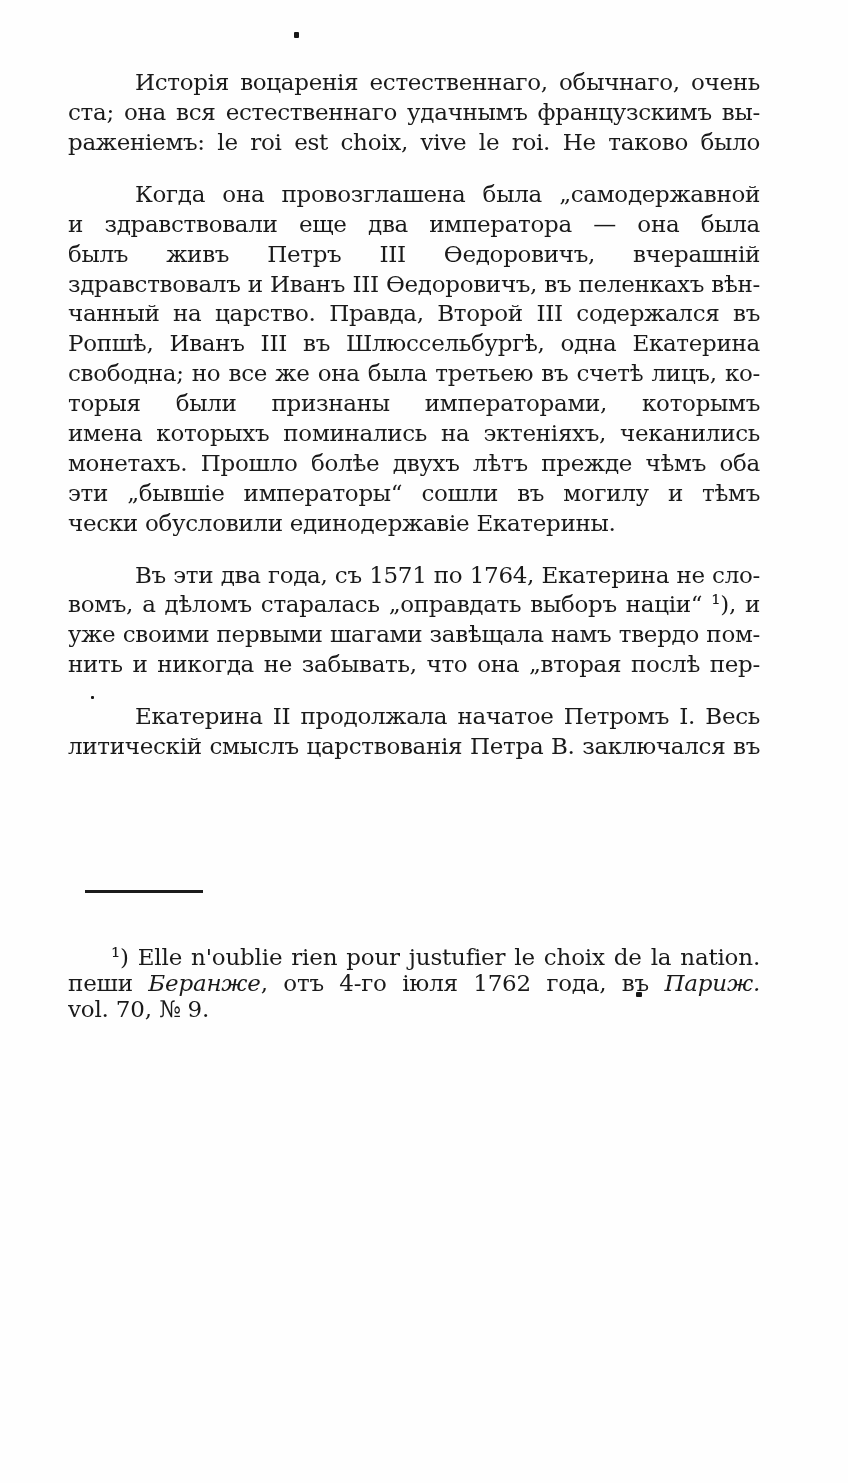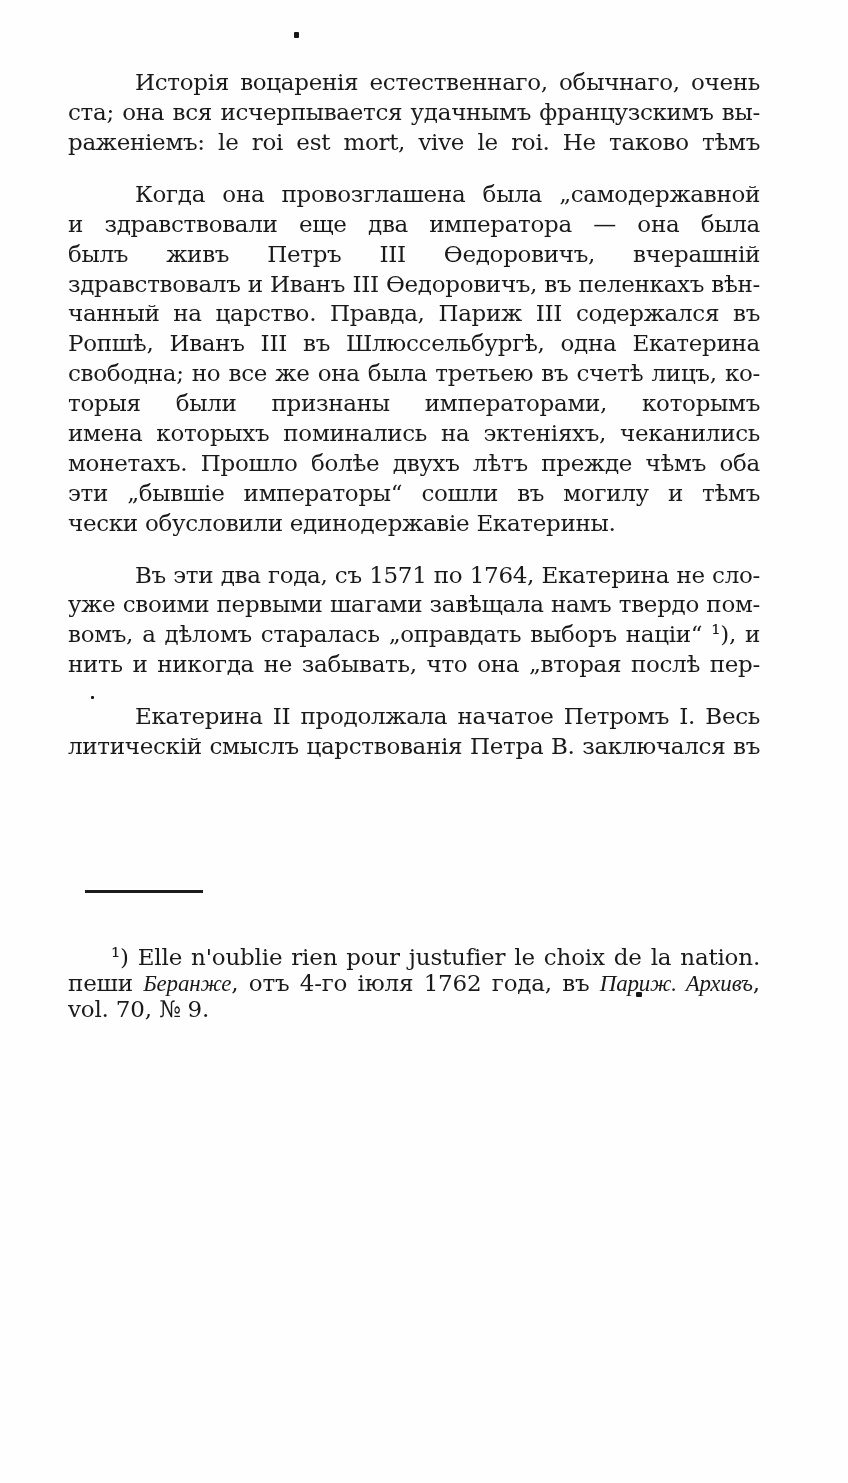--- a/index.html
+++ b/index.html
@@ -48,64 +48,64 @@
     left: 68px;
     top: 905px;
     width: 692px;
     font-size: 23px;
     line-height: 25.4px;
     letter-spacing: -0.2px;
     margin-top: 40px;
   }
   .footnote-block .line.first { text-indent: 43px; }
   .footnote-block .line { max-height: 26px; }
-  .footnote-block i { font-style: italic; font-family: Liberation Serif, serif; }
+  .footnote-block i { font-style: italic; }
   .speck {
     position: absolute;
     background: #171717;
     border-radius: 1px;
   }
   .speck-top    { left: 294px; top: 32px;  width: 5px; height: 6px; }
   .speck-mid    { left: 91px;  top: 696px; width: 3px; height: 3px; }
   .speck-bottom { left: 636px; top: 992px; width: 6px; height: 5px; }
 </style>
 </head>
 <body>
 
 <div class="page">
 
   <div class="speck speck-top"></div>
 
   <div class="text-block">
 
     <div class="paragraph">
       <div class="line first">Исторія воцаренія естественнаго, обычнаго, очень про-</div>
-      <div class="line">ста; она вся исчерпывается удачнымъ французскимъ вы-</div>
-      <div class="line">раженіемъ: le roi est mort, vive le roi.  Не таково тѣмъ</div>
+      <div class="line">ста; она вся естественнаго удачнымъ французскимъ вы-</div>
+      <div class="line">раженіемъ: le roi est choix, vive le roi.  Не таково было</div>
     </div>
 
     <div class="paragraph">
       <div class="line first">Когда она провозглашена была „самодержавной им-</div>
       <div class="line">и здравствовали еще два императора — она была третьею:</div>
       <div class="line">былъ живъ Петръ III Ѳедоровичъ, вчерашній императоръ,</div>
       <div class="line">здравствовалъ и Иванъ III Ѳедоровичъ, въ пеленкахъ вѣн-</div>
-      <div class="line">чанный на царство.  Правда, Париж III содержался въ</div>
+      <div class="line">чанный на царство.  Правда, Второй III содержался въ</div>
       <div class="line">Ропшѣ, Иванъ III въ Шлюссельбургѣ, одна Екатерина была</div>
       <div class="line">свободна; но все же она была третьею въ счетѣ лицъ, ко-</div>
       <div class="line">торыя были признаны императорами, которымъ присягали,</div>
       <div class="line">имена которыхъ поминались на эктеніяхъ, чеканились на</div>
       <div class="line">монетахъ.  Прошло болѣе двухъ лѣтъ прежде чѣмъ оба</div>
       <div class="line">эти „бывшіе императоры“ сошли въ могилу и тѣмъ факти-</div>
       <div class="line last">чески обусловили единодержавіе Екатерины.</div>
     </div>
 
     <div class="paragraph">
       <div class="line first">Въ эти два года, съ 1571 по 1764, Екатерина не сло-</div>
+      <div class="line">вомъ, а дѣломъ старалась  „оправдать выборъ націи“ ¹), и</div>
       <div class="line">уже своими первыми шагами завѣщала намъ твердо пом-</div>
-      <div class="line">вомъ, а дѣломъ старалась  „оправдать выборъ націи“ ¹), и</div>
       <div class="line">нить и никогда не забывать, что она „вторая послѣ пер-</div>
     </div>
 
     <div class="paragraph">
       <div class="line first">Екатерина II продолжала начатое Петромъ I. Весь по-</div>
       <div class="line">литическій смыслъ царствованія Петра В. заключался въ</div>
     </div>
 
   </div>
 

